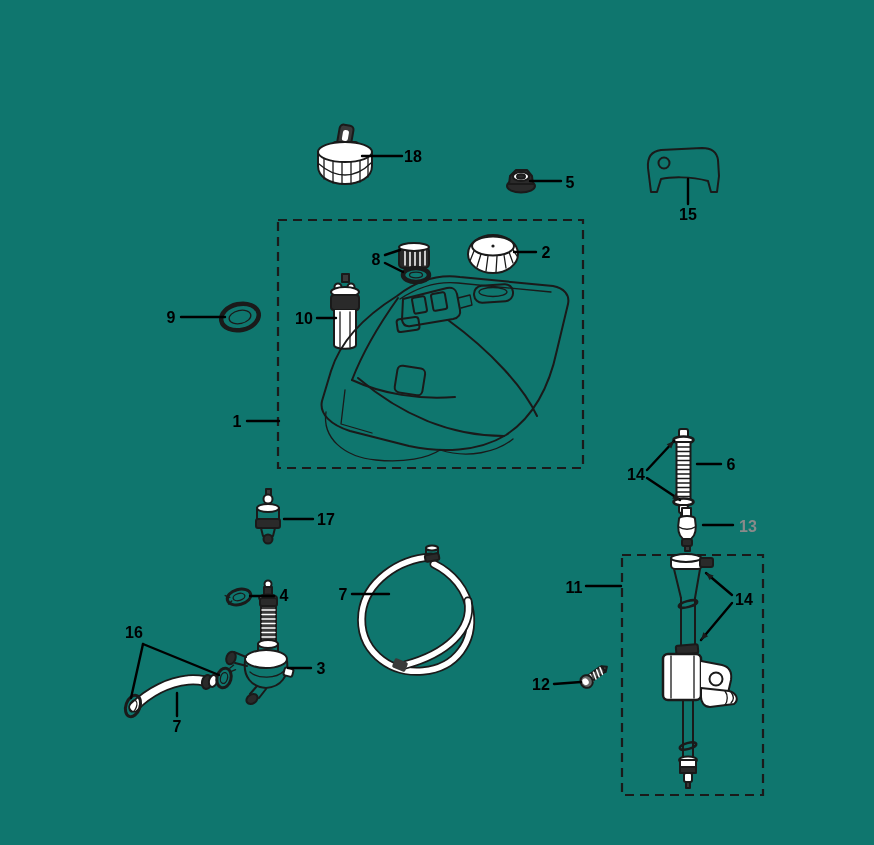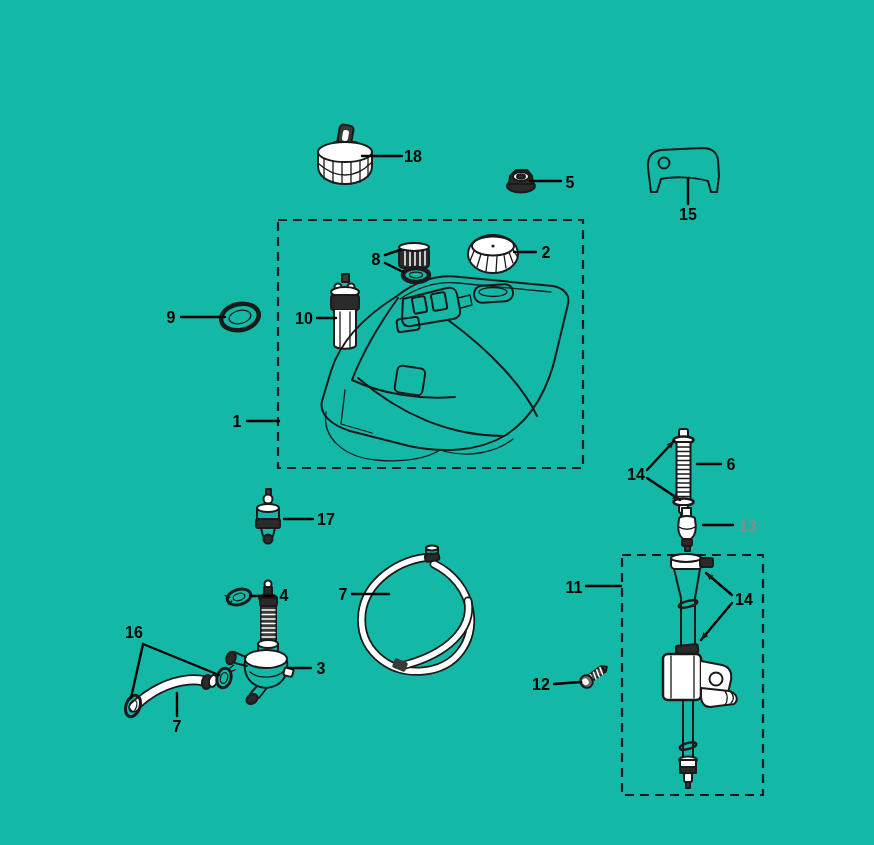--- a/index.html
+++ b/index.html
@@ -1,16 +1,16 @@
 <!DOCTYPE html>
 <html><head>
 <meta charset="utf-8">
 <style>
   html,body { margin:0; padding:0; background:#ffffff; }
-  .stage { position:relative; width:874px; height:845px; background:#14b8a6; overflow:hidden; }
+  .stage { position:relative; width:874px; height:845px; background:#0f766e; overflow:hidden; }
   svg { display:block; }
   .dashed-box { fill:none; stroke:#1a1a1a; stroke-width:2.2; stroke-dasharray:9 6; }
   .leader { stroke:#000000; stroke-width:2.4; stroke-linecap:round; }
   .part-label { font:bold 16px "Liberation Sans", sans-serif; fill:#000000;
                 text-anchor:middle; dominant-baseline:central; }
   .part-label.muted { fill:#8a8a8a; }
   .part { stroke:#1a1a1a; fill:none; stroke-width:2; stroke-linecap:round; stroke-linejoin:round; }
   .thick { stroke-width:4.5; }
   .thin { stroke-width:1.3; }
   .tube-outer { stroke:#1a1a1a; stroke-width:9; fill:none; stroke-linecap:round; }

